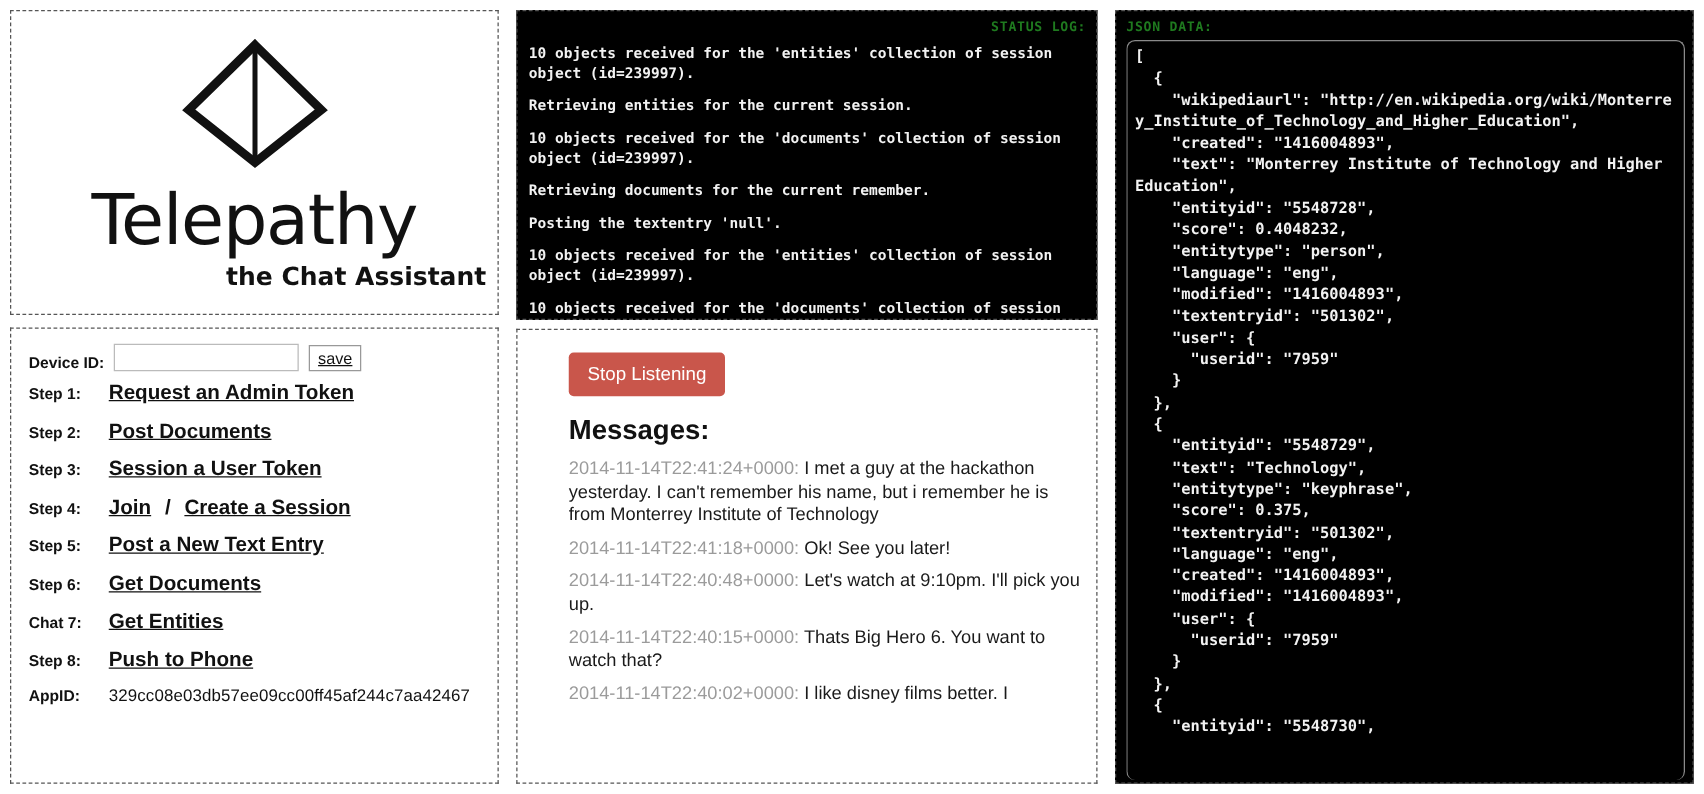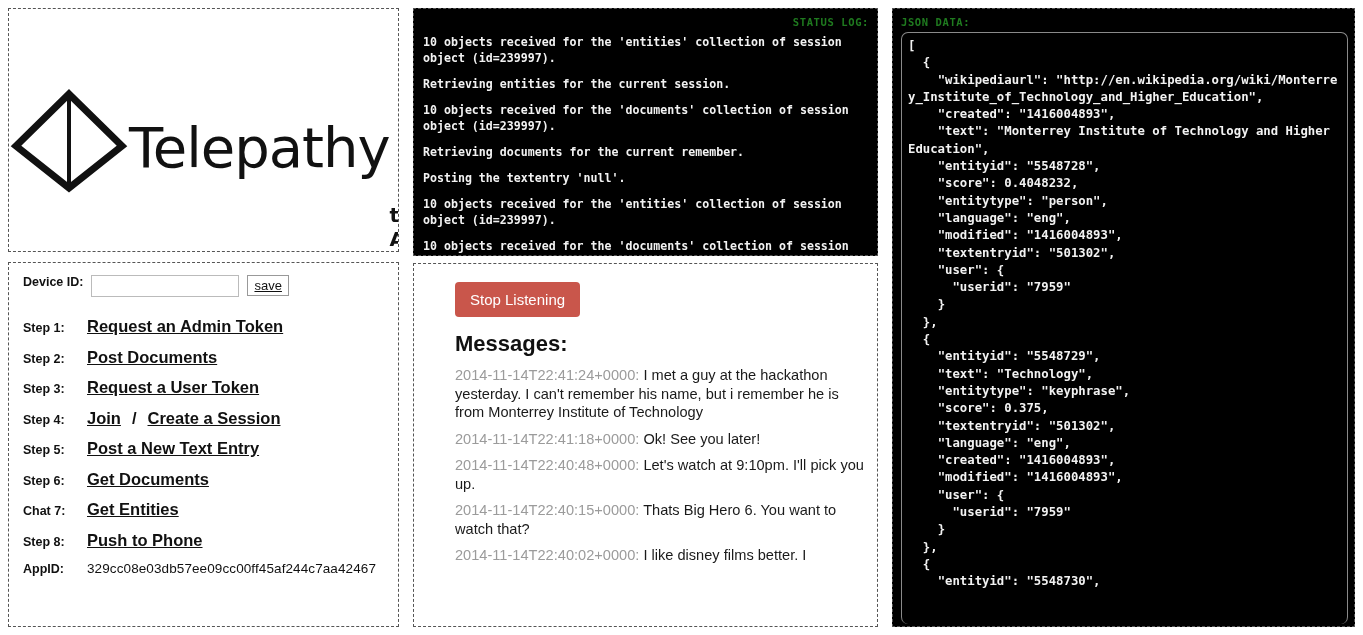--- a/index.html
+++ b/index.html
@@ -24,21 +24,21 @@
     overflow: hidden;
   }
   .panel.dark {
     background: #000;
     border: 1px dashed #555;
   }
 
   
   #logo-panel { left: 8px; top: 8px; width: 391px; height: 244px; }
   .logo-wrap {
-    display: flex; flex-direction: row;
+    display: flex; flex-direction: column;
     align-items: center; justify-content: flex-start;
     height: 100%; padding-top: 22px;
   }
   .logo-mark { width: 120px; height: 104px; }
   .brand-name {
     font-size: 56px;
     font-weight: 400;
     letter-spacing: -1px;
     color: #111;
     line-height: 1;
@@ -50,21 +50,21 @@
     font-weight: 700;
     color: #111;
     align-self: flex-end;
     margin-right: 9px;
     margin-top: 4px;
     font-family: "DejaVu Sans", sans-serif;
   }
 
   
   #steps-panel { left: 8px; top: 262px; width: 391px; height: 365px; padding: 12px 14px 6px 14px; }
-  .device-row { display: flex; align-items: flex-start; gap: 8px; margin-bottom: 20px; }
+  .device-row { display: flex; align-items: flex-end; gap: 8px; margin-bottom: 8px; }
   .device-label { font-size: 12.5px; font-weight: 700; color: #111; }
   .device-input {
     width: 148px; height: 22px;
     border: 1px solid #bbb;
     background: #fff;
     font-family: "Liberation Sans", sans-serif;
     font-size: 12px;
     padding: 1px 4px;
     outline: none;
   }
@@ -200,21 +200,21 @@
         <div class="step-row">
           <span class="step-label">Step 1:</span>
           <a class="step-link">Request an Admin Token</a>
         </div>
         <div class="step-row">
           <span class="step-label">Step 2:</span>
           <a class="step-link">Post Documents</a>
         </div>
         <div class="step-row">
           <span class="step-label">Step 3:</span>
-          <a class="step-link">Request a User Token</a>
+          <a class="step-link">Session a User Token</a>
         </div>
         <div class="step-row">
           <span class="step-label">Step 4:</span>
           <a class="step-link">Join</a>
           <span class="step-sep">/</span>
           <a class="step-link">Create a Session</a>
         </div>
         <div class="step-row">
           <span class="step-label">Step 5:</span>
           <a class="step-link">Post a New Text Entry</a>

